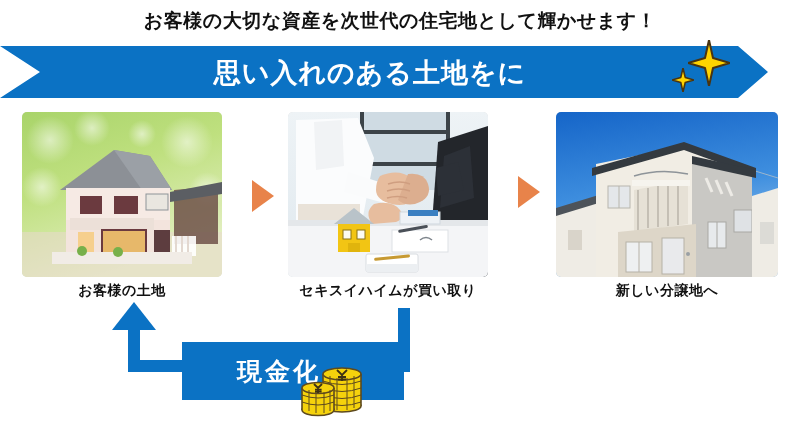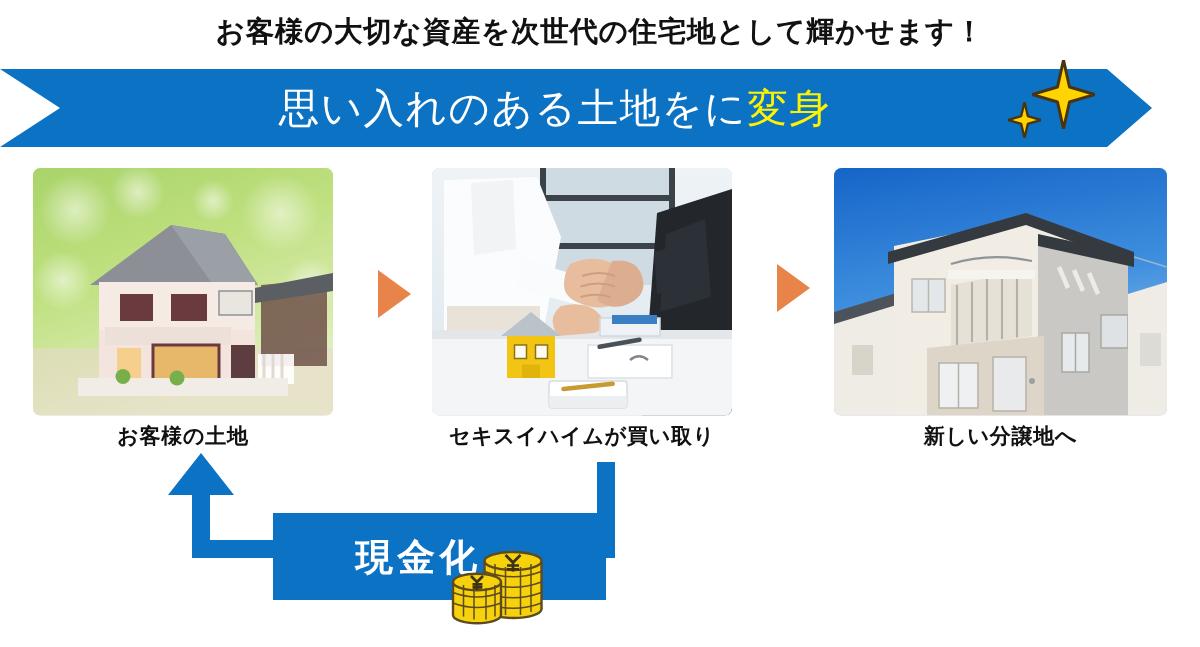--- a/index.html
+++ b/index.html
@@ -28,21 +28,21 @@
   .ribbon-tail{
     position:absolute; right:0; top:46px; width:62px; height:52px;
     background:#ffffff;
     -webkit-clip-path:polygon(62px 0, 62px 52px, 0 52px, 30px 26px, 0 0);
     clip-path:polygon(62px 0, 62px 52px, 0 52px, 30px 26px, 0 0);
   }
   .ribbon-text{
     position:absolute; left:0; top:46px; width:800px; height:52px;
     display:flex; align-items:center; justify-content:center;
     padding-left:18px; padding-right:78px;
-    font-size:27px; font-weight:normal; letter-spacing:1px;
+    font-size:27px; font-weight:bold; letter-spacing:1px;
     white-space:nowrap; line-height:1;border-radius:26px;
   }
   .rt-w{ color:#ffffff; }
   .rt-y{ color:#FFF200; }
 
   
   .spark{ position:absolute; }
   .spark svg{ display:block; }
 
   
@@ -91,21 +91,20 @@
 <body>
 
 <div class="headline">お客様の大切な資産を次世代の住宅地として輝かせます！</div>
 
 <div class="ribbon"></div>
 <div class="ribbon-tail"></div>
 
 <div class="ribbon-text">
   <span class="rt-w">思い入れのある土地を</span>
     <span class="rt-w">に</span>
-    <span class="rt-y">変身</span>
 </div>
 
 <div class="spark" style="left:688px; top:40px;">
   <svg width="42" height="46" viewBox="0 0 42 46">
     <path d="M21 0 L25 18 L42 23 L25 28 L21 46 L17 28 L0 23 L17 18 Z" fill="#FFD400" stroke="#4A3410" stroke-width="2" stroke-linejoin="round"></path>
   </svg>
 </div>
 <div class="spark" style="left:672px; top:68px;">
   <svg width="22" height="24" viewBox="0 0 22 24">
     <path d="M11 0 L13.2 9.4 L22 12 L13.2 14.6 L11 24 L8.8 14.6 L0 12 L8.8 9.4 Z" fill="#FFD400" stroke="#4A3410" stroke-width="1.6" stroke-linejoin="round"></path>

